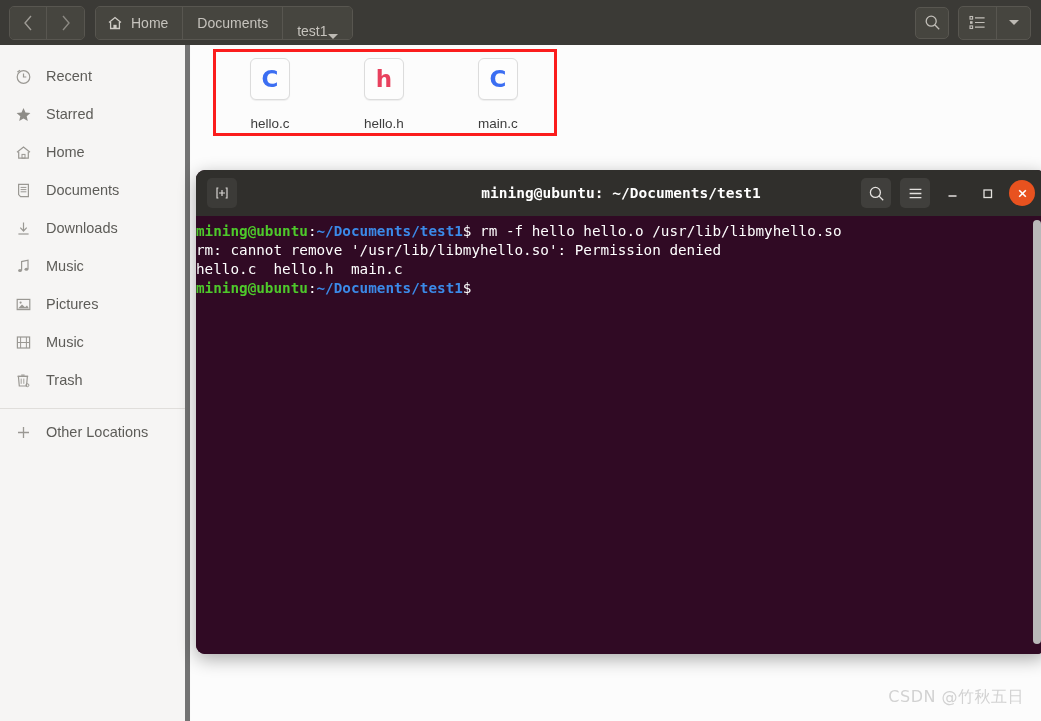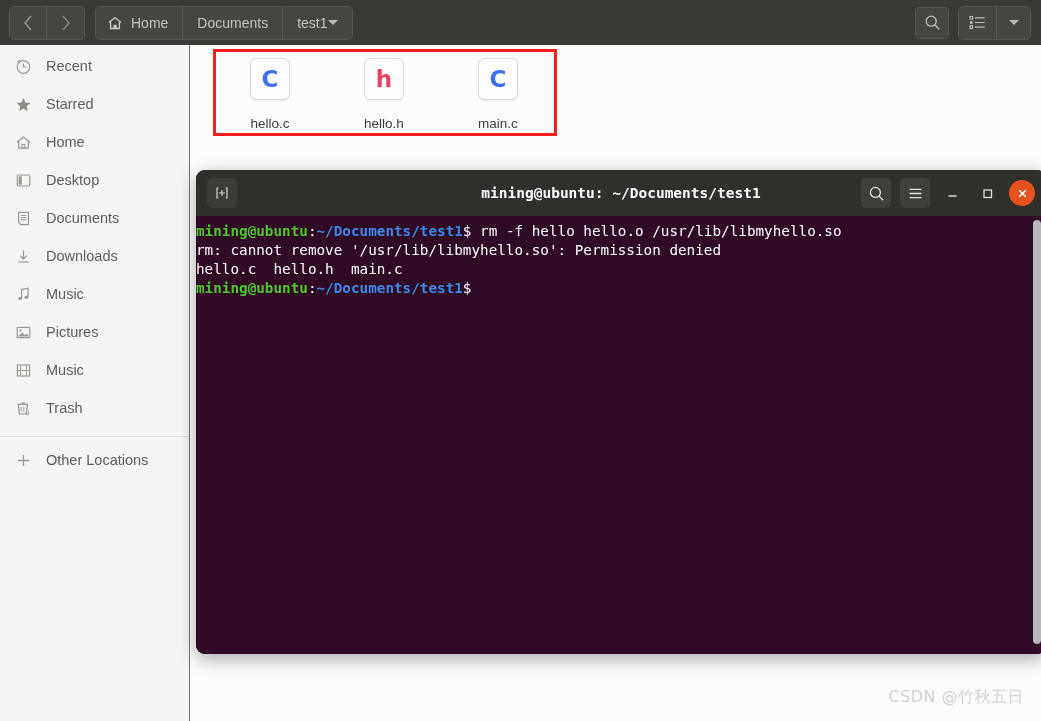--- a/index.html
+++ b/index.html
@@ -62,21 +62,21 @@
   .btn-group > .hbtn:last-child { border-right: none; }
   .nav-back, .nav-fwd { width: 37px; }
   .nav-back svg, .nav-fwd svg { display:block; }
   .crumb {
     padding: 0 14px;
     color: #d2cfc9;
     font-size: 14.5px;
     white-space: nowrap;
   }
   .crumb.home { padding-left: 11px; display:flex; align-items:center; gap:8px;}
-  .crumb.cur { display:flex; align-items:center; }
+  .crumb.cur { display:flex; align-items:flex-end; }
   .caret {
     width: 0; height: 0;
     border-left: 5px solid transparent;
     border-right: 5px solid transparent;
     border-top: 5px solid #bdbab4;
     display:inline-block;
   }
   .fm-header-right {
     position: absolute;
     right: 10px;
@@ -110,23 +110,23 @@
   .view-list { width: 38px; }
   .view-drop { width: 33px; }
 
   
   .fm-sidebar {
     position: absolute;
     left: 0; top: 45px;
     width: 190px;
     height: 676px;
     background: #f6f5f4;
-    border-right: 1px solid #737373;
-    box-sizing: border-box;
-    padding-top: 2px;
+    border-right: 5px solid #737373;
+    box-sizing: border-box;
+    padding-top: 12px;
   }
   .side-item {
     display: flex;
     align-items: center;
     height: 38px;
     padding-left: 14px;
     gap: 14px;
     color: #5d5c58;
     font-size: 14.5px;
     cursor: default;
@@ -374,29 +374,20 @@
       <span class="side-icon">
         <svg width="17" height="17" viewBox="0 0 17 17">
           <path d="M2 8.2 L8.5 3 L15 8.2" fill="none" stroke="#9a9893" stroke-width="1.2"></path>
           <path d="M3.7 7.7 V14.2 H13.3 V7.7" fill="none" stroke="#9a9893" stroke-width="1.2"></path>
           <rect x="7" y="10.4" width="3" height="3.8" fill="none" stroke="#9a9893" stroke-width="1"></rect>
         </svg>
       </span>
       <span>Home</span>
     </div>
 
-    <div class="side-item">
-      <span class="side-icon">
-        <svg width="17" height="17" viewBox="0 0 17 17">
-          <rect x="2.2" y="3" width="12.6" height="11" rx="1.2" fill="none" stroke="#9a9893" stroke-width="1.2"></rect>
-          <rect x="3.6" y="4.3" width="3.2" height="8.4" fill="#9a9893"></rect>
-        </svg>
-      </span>
-      <span>Desktop</span>
-    </div>
 
     <div class="side-item">
       <span class="side-icon">
         <svg width="17" height="17" viewBox="0 0 17 17">
           <path d="M3.6 2.4 H13.4 V14.6 H5.6 L3.6 12.6 Z" fill="none" stroke="#9a9893" stroke-width="1.2"></path>
           <path d="M5.6 5.4 H11.4 M5.6 7.6 H11.4 M5.6 9.8 H11.4" stroke="#9a9893" stroke-width="1"></path>
         </svg>
       </span>
       <span>Documents</span>
     </div>

